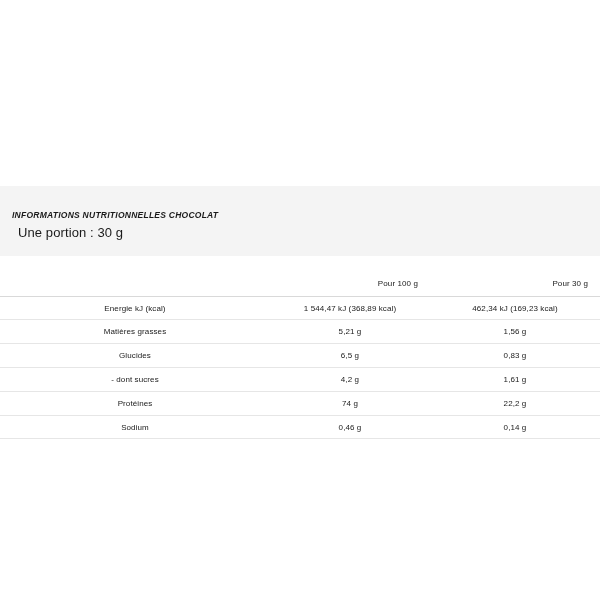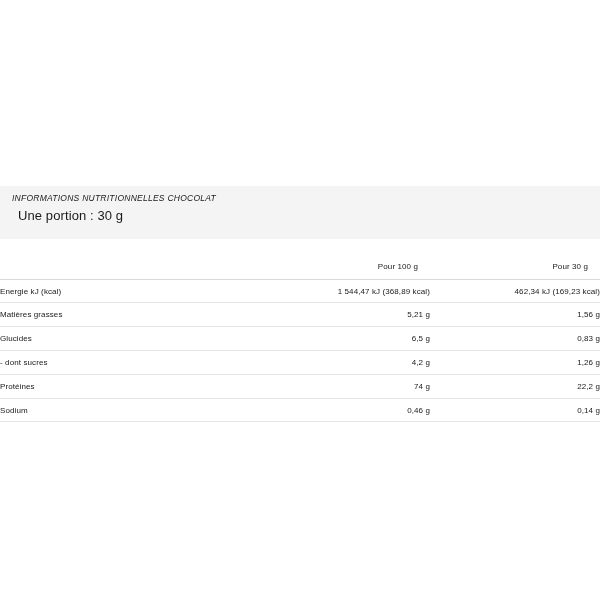--- a/index.html
+++ b/index.html
@@ -27,24 +27,24 @@
     width: 600px;
   }
   .header-band {
     background: #f4f4f4;
     padding: 8px 12px 9px 12px;
     box-sizing: border-box;
   }
   .header-title {
     font-size: 8.5px;
     font-style: italic;
-    font-weight: normal;
+    font-weight: bold;
     letter-spacing: 0.25px;
     color: #1a1a1a;
-    margin: 0 0 4px 0;
+    margin: 17px 0 4px 0;
     line-height: 1.1;
   }
   .header-portion {
     font-size: 13px;
     color: #1a1a1a;
     margin: 6px;
     line-height: 1.1;
     letter-spacing: 0.1px;
   }
   table.nutrition-table {
@@ -56,20 +56,21 @@
   }
   table.nutrition-table col.c-label { width: 270px; }
   table.nutrition-table col.c-100 { width: 160px; }
   table.nutrition-table col.c-30 { width: 170px; }
 
   table.nutrition-table th,
   table.nutrition-table td {
     padding: 0;
     vertical-align: middle;
     font-weight: normal;
+    text-align: center;
   }
   tr.col-head th {
     height: 24px;
     border-bottom: 1px solid #d9d9d9;
     font-size: 8px;
     color: #1a1a1a;
     letter-spacing: 0.1px;
   }
   tr.col-head th.label-cell {
     text-align: left;
@@ -137,21 +138,21 @@
           <td class="val-cell">1,56 g</td>
         </tr>
         <tr class="data-row">
           <td class="label-cell">Glucides</td>
           <td class="val-cell">6,5 g</td>
           <td class="val-cell">0,83 g</td>
         </tr>
         <tr class="data-row">
           <td class="label-cell">- dont sucres</td>
           <td class="val-cell">4,2 g</td>
-          <td class="val-cell">1,26 g</td>
+          <td class="val-cell">1,61 g</td>
         </tr>
         <tr class="data-row">
           <td class="label-cell">Protéines</td>
           <td class="val-cell">74 g</td>
           <td class="val-cell">22,2 g</td>
         </tr>
         <tr class="data-row">
           <td class="label-cell">Sodium</td>
           <td class="val-cell">0,46 g</td>
           <td class="val-cell">0,14 g</td>

